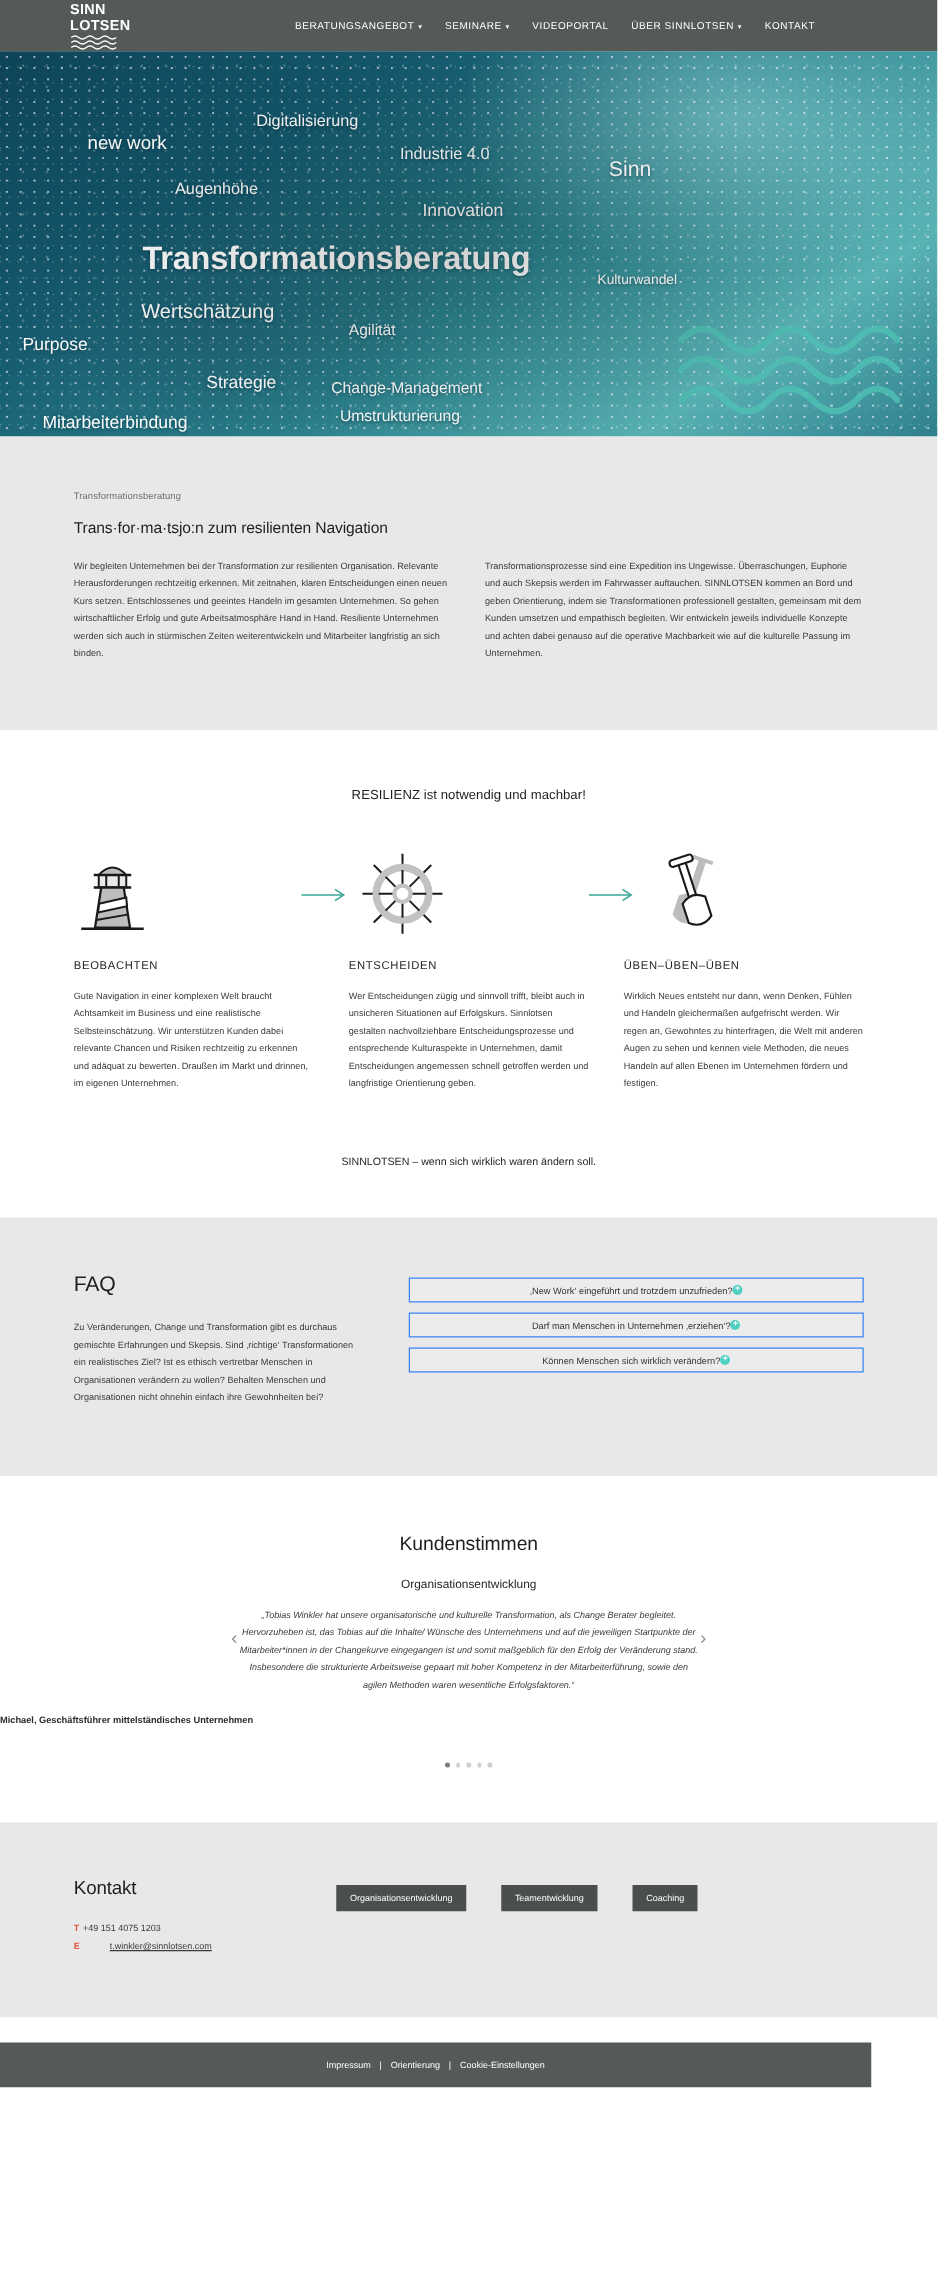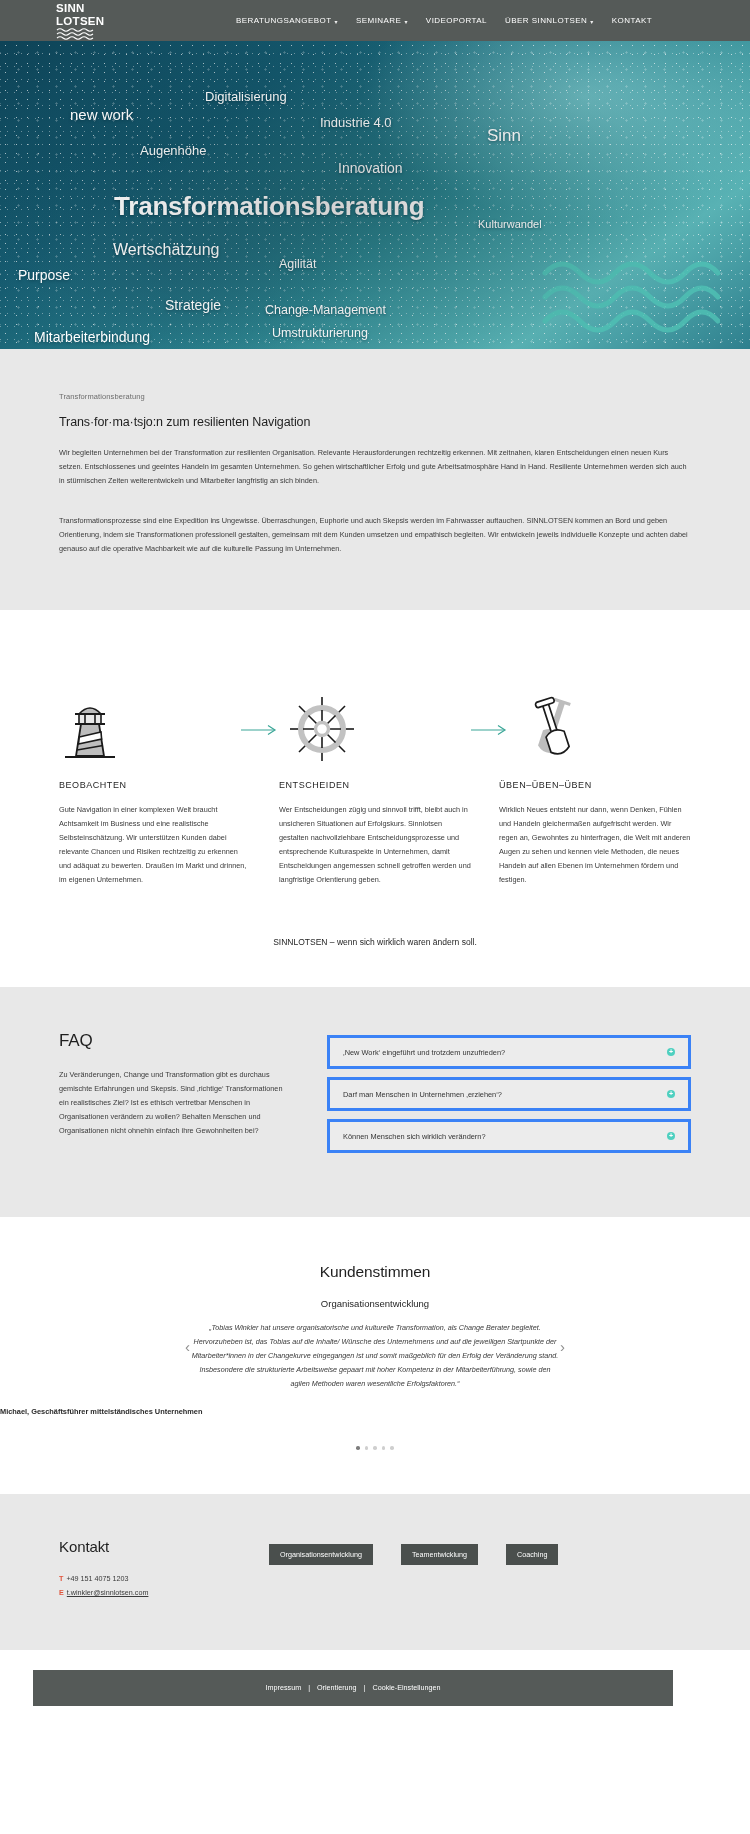--- a/index.html
+++ b/index.html
@@ -68,21 +68,21 @@
     font-family:"Liberation Sans", sans-serif; font-weight:400;
   }
   .hw.big{ font-weight:bold; font-size:26px; letter-spacing:-.2px; }
   .waves-deco{ position:absolute; right:30px; bottom:8px; opacity:.85; }
 
   
   .sec-intro{ background:#e8e8e8; width:750px; padding:43px 0 54px 0; }
   .wrap{ width:632px; margin:0 auto; }
   .eyebrow{ font-size:7.5px; color:#6d6d6d; letter-spacing:.1px; margin-bottom:14px; }
   .h2-phon{ font-size:12.5px; color:#1f1f1f; font-weight:400; letter-spacing:-.1px; margin-bottom:17px; }
-  .cols2{ display:flex; gap:26px;flex-direction:column; }
+  .cols2{ display:flex; gap:26px; }
   .cols2 > div{ flex:1; }
   .body-txt{ font-size:7.3px; line-height:1.92; color:#3a3a3a; }
 
   
   .sec-res{ background:#ffffff; width:750px; padding:46px 0 40px 0; }
   .centered-h{ text-align:center; font-size:10.5px; color:#1f1f1f; font-weight:400; letter-spacing:.05px; }
   .icon-row{
     width:632px; margin:40px auto 0 auto;
     display:flex; align-items:center; justify-content:flex-start;
   }
@@ -93,22 +93,22 @@
   .col-h{ font-size:9px; letter-spacing:.55px; color:#1f1f1f; margin-bottom:13px; font-weight:400; }
   .tagline{ text-align:center; font-size:8.5px; color:#1f1f1f; margin-top:50px; }
 
   
   .sec-faq{ background:#e8e8e8; width:750px; padding:44px 0 56px 0; }
   .faq-grid{ width:632px; margin:0 auto; display:flex; gap:36px; }
   .faq-left{ width:232px; }
   .faq-title{ font-size:17px; font-weight:400; color:#1f1f1f; margin-bottom:17px; letter-spacing:-.2px; }
   .faq-right{ flex:1; padding-top:4px; }
   .faq-item{
-    background:#ececec; border:3px solid #3b82f6; height:34px;
-    display:flex; align-items:center; justify-content:space-between;
+    background:#ececec; border:1px solid #3b82f6; height:20px;
+    display:flex; align-items:center; justify-content:center;
     padding:0 13px; margin-bottom:8px; cursor:pointer;
   }
   .faq-q{ font-size:7.4px; color:#333; }
   .plus-icon{
     width:8px; height:8px; border-radius:50%;
     background:#4fd0c0; color:#fff; font-size:7px; line-height:8px;
     text-align:center; font-weight:bold; display:inline-block;
   }
 
   
@@ -130,31 +130,31 @@
   .dot{ width:3.5px; height:3.5px; border-radius:50%; background:#cfcfcf; cursor:pointer; }
   .dot.active{ background:#7d7d7d; }
 
   
   .sec-contact{ background:#e8e8e8; width:750px; padding:44px 0 48px 0; }
   .contact-grid{ width:632px; margin:0 auto; display:flex; }
   .contact-left{ width:210px; }
   .contact-title{ font-size:15px; font-weight:400; color:#1f1f1f; margin-bottom:19px; letter-spacing:-.1px; }
   .contact-line{ font-size:7.2px; color:#3a3a3a; margin-bottom:5px; }
   .clabel{ color:#e0553c; font-weight:bold; margin-right:3px; }
-  .contact-line a{ color:#3a3a3a; text-decoration:underline; }
+  .contact-line a{ color:#3a3a3a; text-decoration:underline;margin-left:21px; }
   .contact-right{ flex:1; display:flex; gap:28px; padding-top:6px; align-items:flex-start; }
   .pill{
     background:#4a4f4d; color:#ffffff; font-size:7.2px;
     padding:6px 11px; white-space:nowrap; cursor:pointer;
   }
 
   
   .footer{
-    width:640px; background:#555a58; height:36px;
-    display:flex; align-items:center; justify-content:center; gap:7px;margin-left:33px;
+    width:697px; background:#555a58; height:36px;
+    display:flex; align-items:center; justify-content:center; gap:7px;
   }
   .footer a{ color:#ffffff; font-size:7.2px; text-decoration:none; cursor:pointer; }
   .footer .sep{ color:#ffffff; font-size:7.2px; }
   .spacer-white{ width:750px; height:20px; background:#ffffff; }
 </style>
 </head>
 <body>
 
 <div class="topbar">
   <div class="logo">
@@ -227,20 +227,21 @@
     <div class="eyebrow">Transformationsberatung</div>
     <h2 class="h2-phon">Trans·for·ma·tsjo:n zum resilienten Navigation</h2>
     <div class="cols2">
       <div class="body-txt">Wir begleiten Unternehmen bei der Transformation zur resilienten Organisation. Relevante Herausforderungen rechtzeitig erkennen.  Mit zeitnahen, klaren Entscheidungen einen neuen Kurs setzen. Entschlossenes und geeintes Handeln im gesamten Unternehmen. So gehen wirtschaftlicher Erfolg und gute Arbeitsatmosphäre Hand in Hand. Resiliente Unternehmen werden sich auch in stürmischen Zeiten weiterentwickeln und Mitarbeiter langfristig an sich binden.</div>
       <div class="body-txt">Transformationsprozesse sind eine Expedition ins Ungewisse. Überraschungen, Euphorie und auch Skepsis werden im Fahrwasser auftauchen. SINNLOTSEN kommen an Bord und geben Orientierung, indem sie Transformationen professionell gestalten, gemeinsam mit dem Kunden umsetzen und empathisch begleiten. Wir entwickeln jeweils individuelle Konzepte und achten dabei genauso auf die operative Machbarkeit wie auf die kulturelle Passung im Unternehmen.</div>
     </div>
   </div>
 </section>
 
 <section class="sec-res">
+  <h2 class="centered-h">RESILIENZ ist notwendig und machbar!</h2>
 
   <div class="icon-row">
     <div class="icon-cell">
       <span>
         <svg width="62" height="66" viewBox="0 0 62 66" aria-hidden="true">
           <path d="M20 18 Q31 6 42 18 Z" fill="#bdbdbd" stroke="#1a1a1a" stroke-width="1.6"></path>
           <rect x="20" y="18" width="22" height="10" fill="#e9e9e9" stroke="#1a1a1a" stroke-width="1.6"></rect>
           <line x1="16" y1="18" x2="46" y2="18" stroke="#1a1a1a" stroke-width="2"></line>
           <line x1="16" y1="28" x2="46" y2="28" stroke="#1a1a1a" stroke-width="2"></line>
           <line x1="26" y1="18" x2="26" y2="28" stroke="#1a1a1a" stroke-width="1.6"></line>

